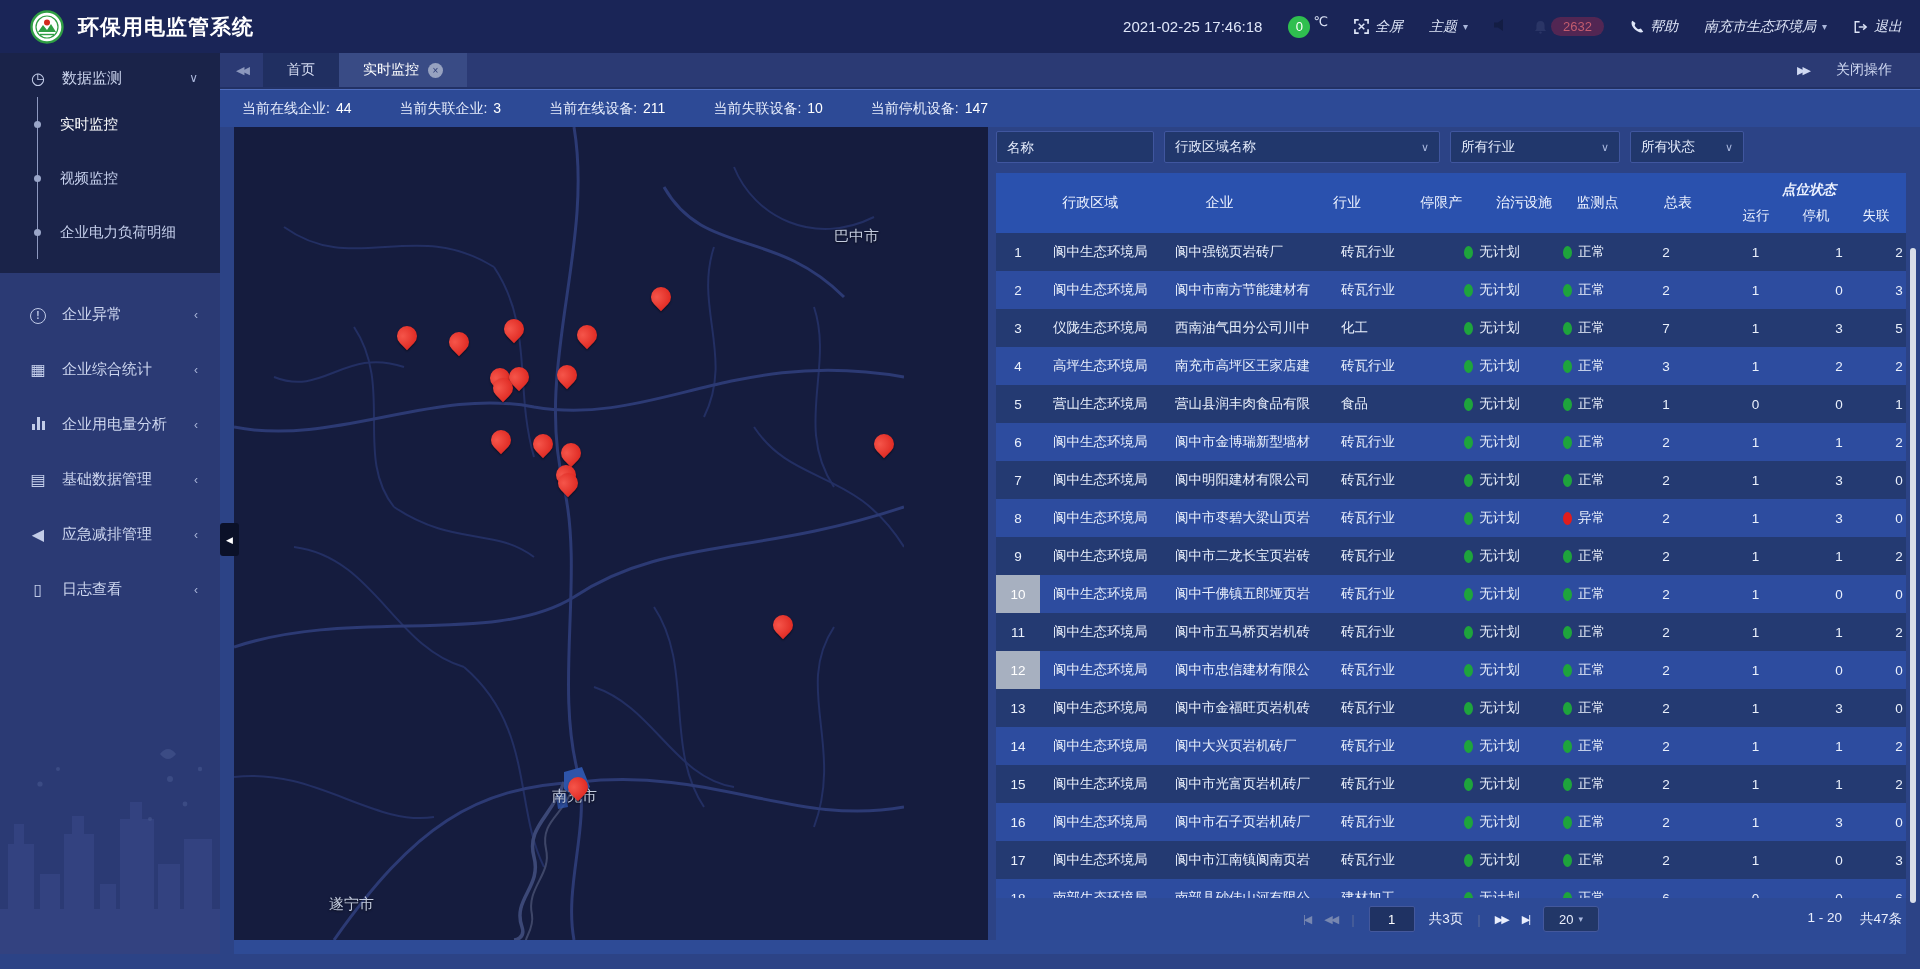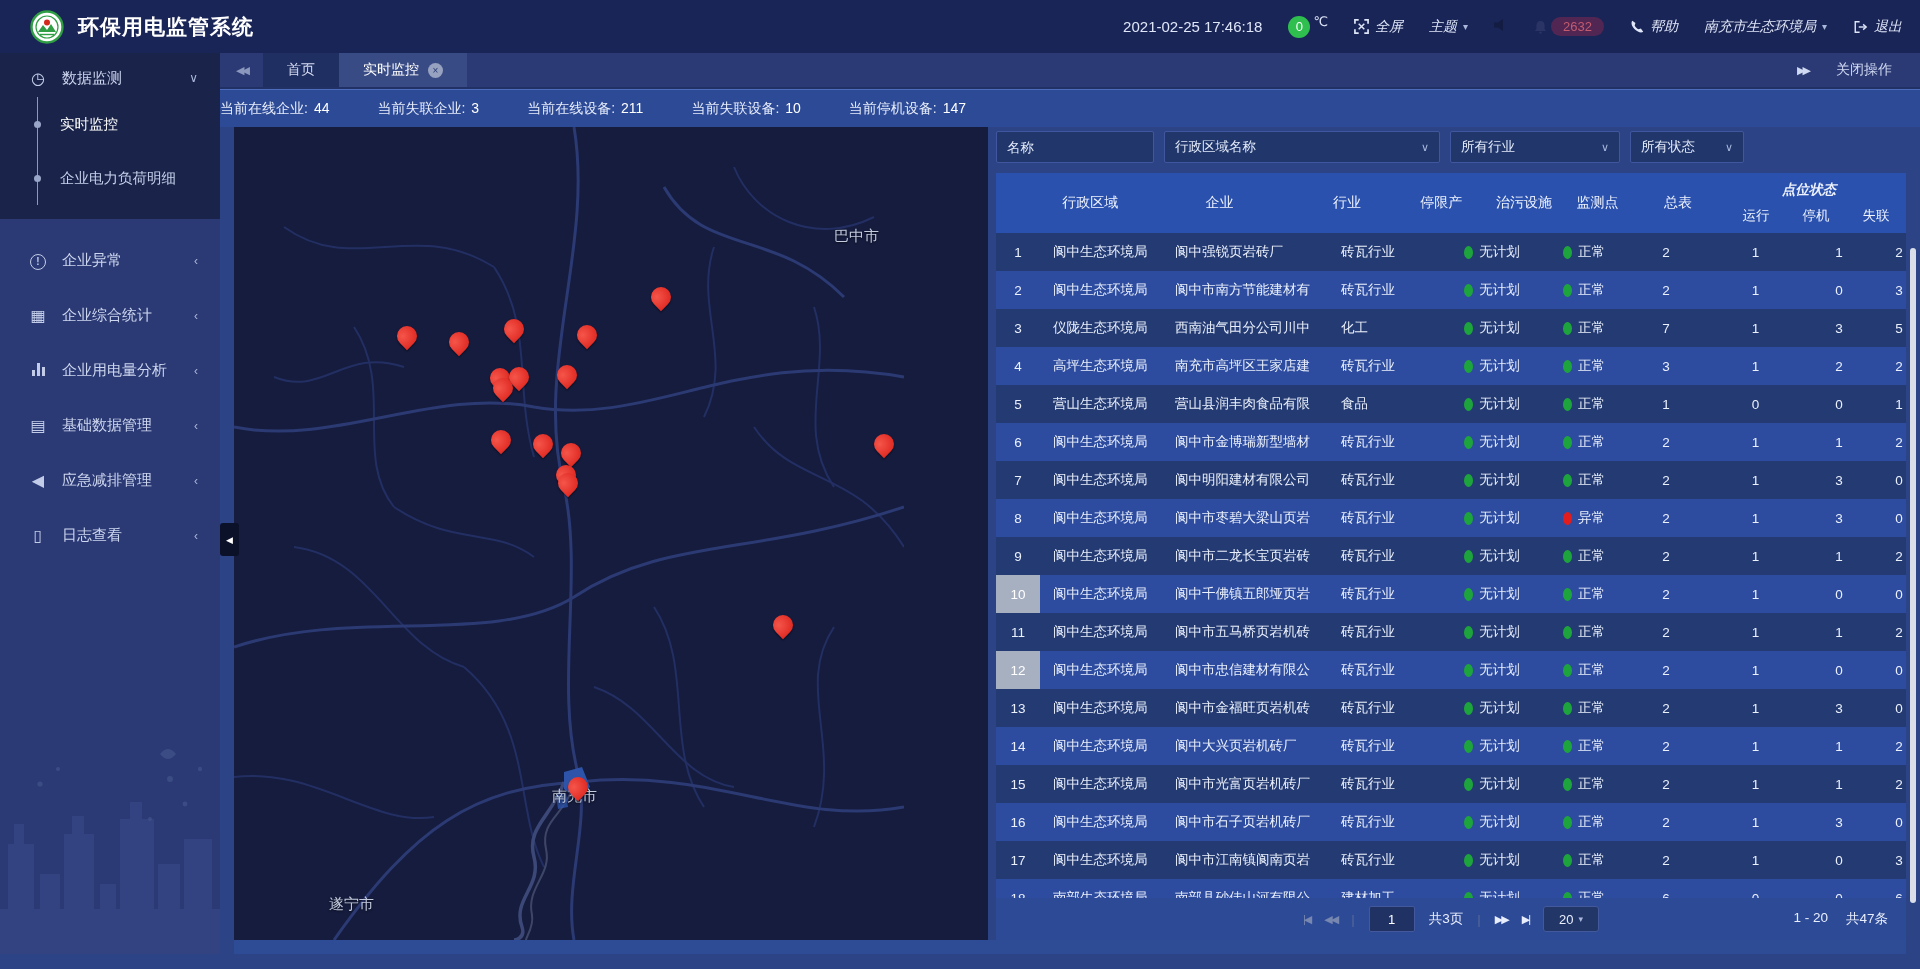--- a/index.html
+++ b/index.html
@@ -53,21 +53,21 @@
   .tab-arrows{display:flex;align-items:center;padding:0 16px;color:#8b97bd;font-size:11px;letter-spacing:-3px;cursor:pointer;}
   .tab{display:flex;align-items:center;justify-content:center;padding:0 24px;font-size:14px;color:#d6ddf2;
     background:#202f61;cursor:pointer;}
   .tab.active{background:#394b85;color:#fff;}
   .tab-close{width:15px;height:15px;border-radius:50%;background:#97a2c0;color:#2b3a74;font-size:10px;line-height:15px;
     text-align:center;margin-left:9px;}
   .tabbar-right{margin-left:auto;display:flex;align-items:center;gap:28px;padding-right:28px;color:#d0d9f2;font-size:14px;}
 
   
   .statsbar{height:38px;background:#2d4a96;border-top:1px solid #4e6cbc;display:flex;align-items:center;
-    gap:48px;font-size:14px;color:#e6ecfb;}
+    gap:48px;padding-left:22px;font-size:14px;color:#e6ecfb;}
   .stat b{font-weight:normal;color:#ffffff;margin-left:6px;}
 
   
   .content{flex:1;display:flex;padding:0 14px;min-height:0;}
   .map{width:754px;flex:none;background:#151c3e;position:relative;overflow:hidden;}
   .map svg.roads{position:absolute;inset:0;}
   .city{position:absolute;color:#c3cbdd;font-size:15px;text-shadow:0 1px 2px rgba(0,0,0,.6);}
   .pin{position:absolute;width:20px;height:20px;border-radius:50% 50% 50% 0;transform:rotate(-45deg);
     background:radial-gradient(circle at 35% 35%, #f5554a, #d91e18);box-shadow:-1px 1px 2px rgba(0,0,0,.45);}
 
@@ -105,21 +105,21 @@
   .pager{height:42px;background:#2d4a96;flex:none;position:relative;display:flex;align-items:center;
     color:#e9eefc;font-size:13.5px;}
   .pager-center{position:absolute;left:0;right:0;display:flex;align-items:center;justify-content:center;gap:14px;}
   .pg-ico{letter-spacing:-2px;font-size:11px;cursor:pointer;}
   .pg-ico.muted{color:#7787b0;}
   .pg-div{color:#58699a;}
   .pg-input{width:46px;height:26px;background:#1f3263;border:1px solid #44589c;color:#fff;text-align:center;
     font-size:13px;display:flex;align-items:center;justify-content:center;border-radius:2px;}
   .pg-select{width:56px;height:26px;background:#223768;border:1px solid #44589c;border-radius:3px;
     display:flex;align-items:center;justify-content:center;gap:5px;font-size:13px;cursor:pointer;}
-  .pager-right{margin-left:auto;display:flex;gap:18px;padding-right:18px;position:relative;z-index:1;}
+  .pager-right{margin-left:auto;display:flex;gap:18px;padding-right:4px;position:relative;z-index:1;}
 
   .footer-strip{height:14px;background:#2e4b96;margin:0 14px;flex:none;}
   .page-scrollbar{position:fixed;right:4px;top:248px;width:6px;height:655px;background:#e8ebf2;border-radius:3px;opacity:.92;z-index:10;}
 </style>
 </head>
 <body>
 
 <header class="hdr">
   <div class="hdr-left">
     <svg class="logo" viewBox="0 0 34 34">
@@ -186,20 +186,23 @@
   <nav class="sidebar">
     <div class="sec-block">
       <div class="sec">
         <span class="micon">◷</span>
         <span>数据监测</span>
         <span class="chev">∨</span>
       </div>
       <div class="subs">
         <div class="sub active">
           <span>实时监控</span>
+        </div>
+        <div class="sub">
+          <span>视频监控</span>
         </div>
         <div class="sub">
           <span>企业电力负荷明细</span>
         </div>
       </div>
     </div>
     <div class="sec-gap"></div>
     <div class="sec">
       <span class="micon"><span class="alert-circ">!</span></span>
       <span>企业异常</span>

